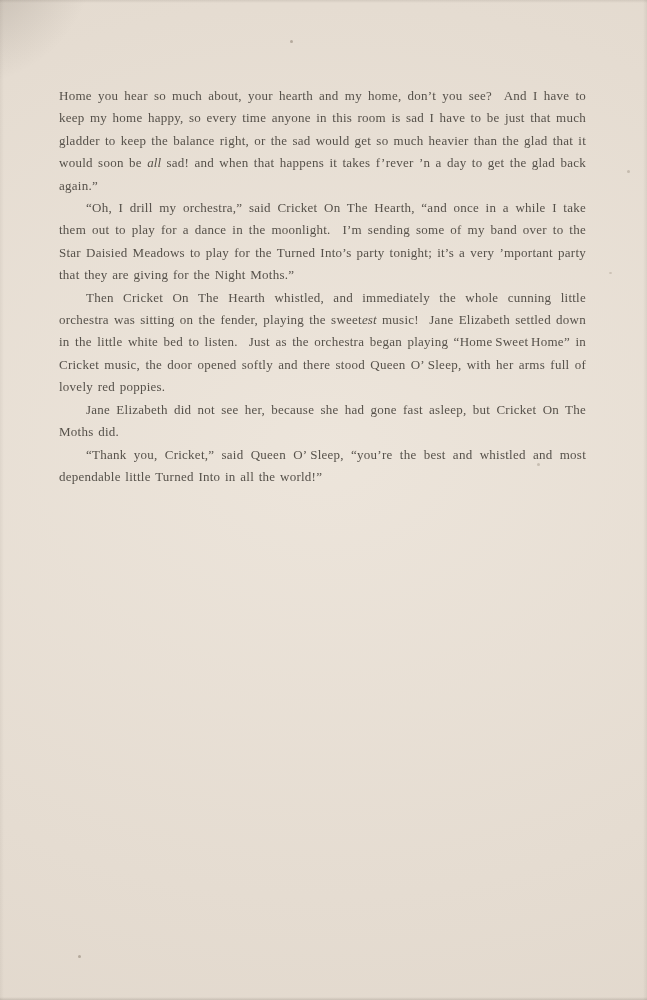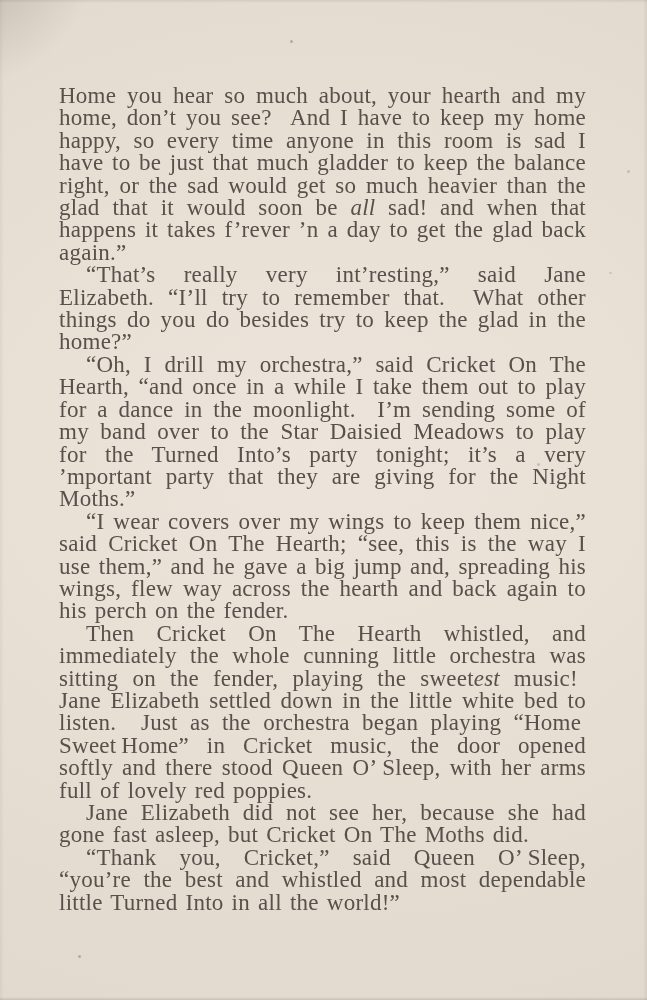--- a/index.html
+++ b/index.html
@@ -14,21 +14,21 @@
       linear-gradient(180deg, rgba(105,95,84,0.14) 0px, rgba(105,95,84,0) 3px),
       linear-gradient(0deg,   rgba(105,95,84,0.22) 0px, rgba(105,95,84,0) 3px),
       linear-gradient(270deg, rgba(105,95,84,0.10) 0px, rgba(105,95,84,0) 4px),
       linear-gradient(90deg,  rgba(105,95,84,0.08) 0px, rgba(105,95,84,0) 4px),
       radial-gradient(ellipse 900px 700px at 50% 45%, rgba(255,252,246,0.20), rgba(160,145,128,0.10) 100%);
     font-family:"Liberation Serif","DejaVu Serif",serif;
   }
   .text-block{
     position:absolute;
     left:59px;top:85px;width:527px;
-    font-size:23px;
+    font-size:13px;
     line-height:22.4px;
     letter-spacing:0.25px;
     word-spacing:0.09em;
     text-align:justify;
     color:#56514a;
   }
   .text-block p{margin:0;}
   .text-block p.indent{text-indent:27px;}
   .text-block i{letter-spacing:0.1px;}
   .speck{
@@ -41,23 +41,21 @@
   .s3{left:609px;top:272px;width:3px;height:2px;background:rgba(122,108,93,0.25);}
   .s4{left:537px;top:463px;width:3px;height:3px;background:rgba(122,108,93,0.30);}
   .s5{left:78px;top:955px;width:3px;height:3px;}
 </style>
 </head>
 <body>
 
 <div class="page" style="background-color: rgb(232, 223, 212);">
   <div class="text-block" style="color: rgb(86, 81, 74);">
       <p><span>Home you hear so much about, your hearth and my home, don’t you see?&nbsp; And I have to keep my home happy, so every time anyone in this room is sad I have to be just that much gladder to keep the balance right, or the sad would get so much heavier than the glad that it would soon be </span><i>all</i><span> sad! and when that happens it takes f’rever ’n a day to get the glad back again.”</span></p>
-      <p class="indent"><span>“That’s really very int’resting,” said Jane Elizabeth. “I’ll try to remember that.&nbsp; What other things do you do besides try to keep the glad in the home?”</span></p>
       <p class="indent"><span>“Oh, I drill my orchestra,” said Cricket On The Hearth, “and once in a while I take them out to play for a dance in the moonlight.&nbsp; I’m sending some of my band over to the Star Daisied Meadows to play for the Turned Into’s party tonight; it’s a very ’mportant party that they are giving for the Night Moths.”</span></p>
-      <p class="indent"><span>“I wear covers over my wings to keep them nice,” said Cricket On The Hearth; “see, this is the way I use them,” and he gave a big jump and, spreading his wings, flew way across the hearth and back again to his perch on the fender.</span></p>
       <p class="indent"><span>Then Cricket On The Hearth whistled, and immediately the whole cunning little orchestra was sitting on the fender, playing the sweet</span><i>est</i><span> music!&nbsp; Jane Elizabeth settled down in the little white bed to listen.&nbsp; Just as the orchestra began playing “Home Sweet Home” in Cricket music, the door opened softly and there stood Queen O’ Sleep, with her arms full of lovely red poppies.</span></p>
       <p class="indent"><span>Jane Elizabeth did not see her, because she had gone fast asleep, but Cricket On The Moths did.</span></p>
       <p class="indent"><span>“Thank you, Cricket,” said Queen O’ Sleep, “you’re the best and whistled and most dependable little Turned Into in all the world!”</span></p>
     </div>
   <div class="speck s1"></div>
   <div class="speck s2"></div>
   <div class="speck s3"></div>
   <div class="speck s4"></div>
   <div class="speck s5"></div>
 </div>

